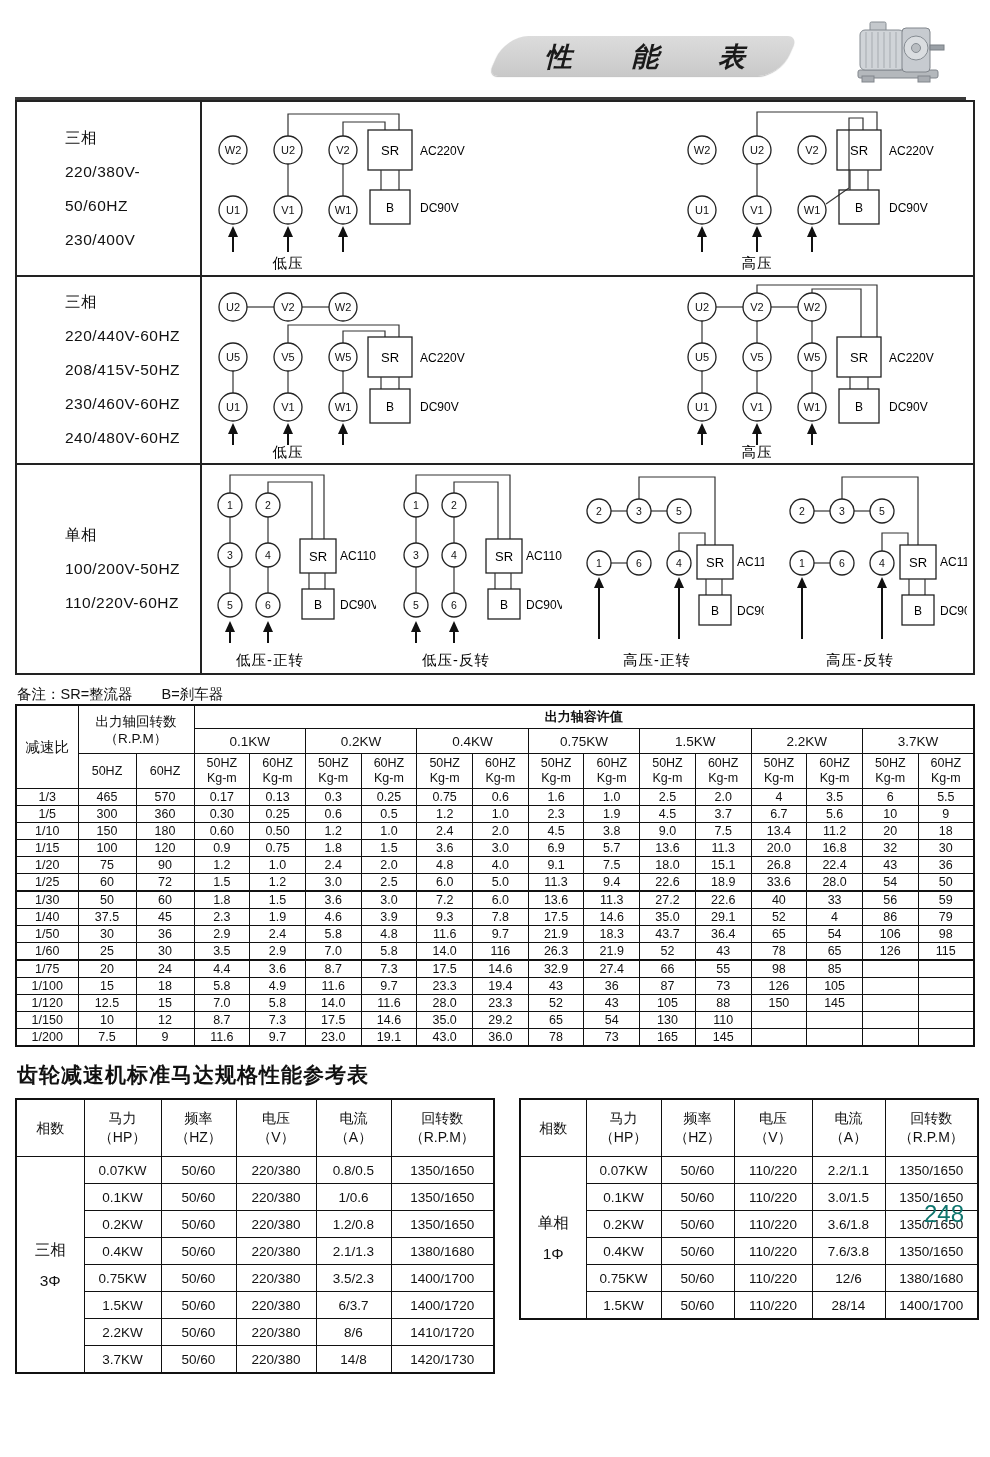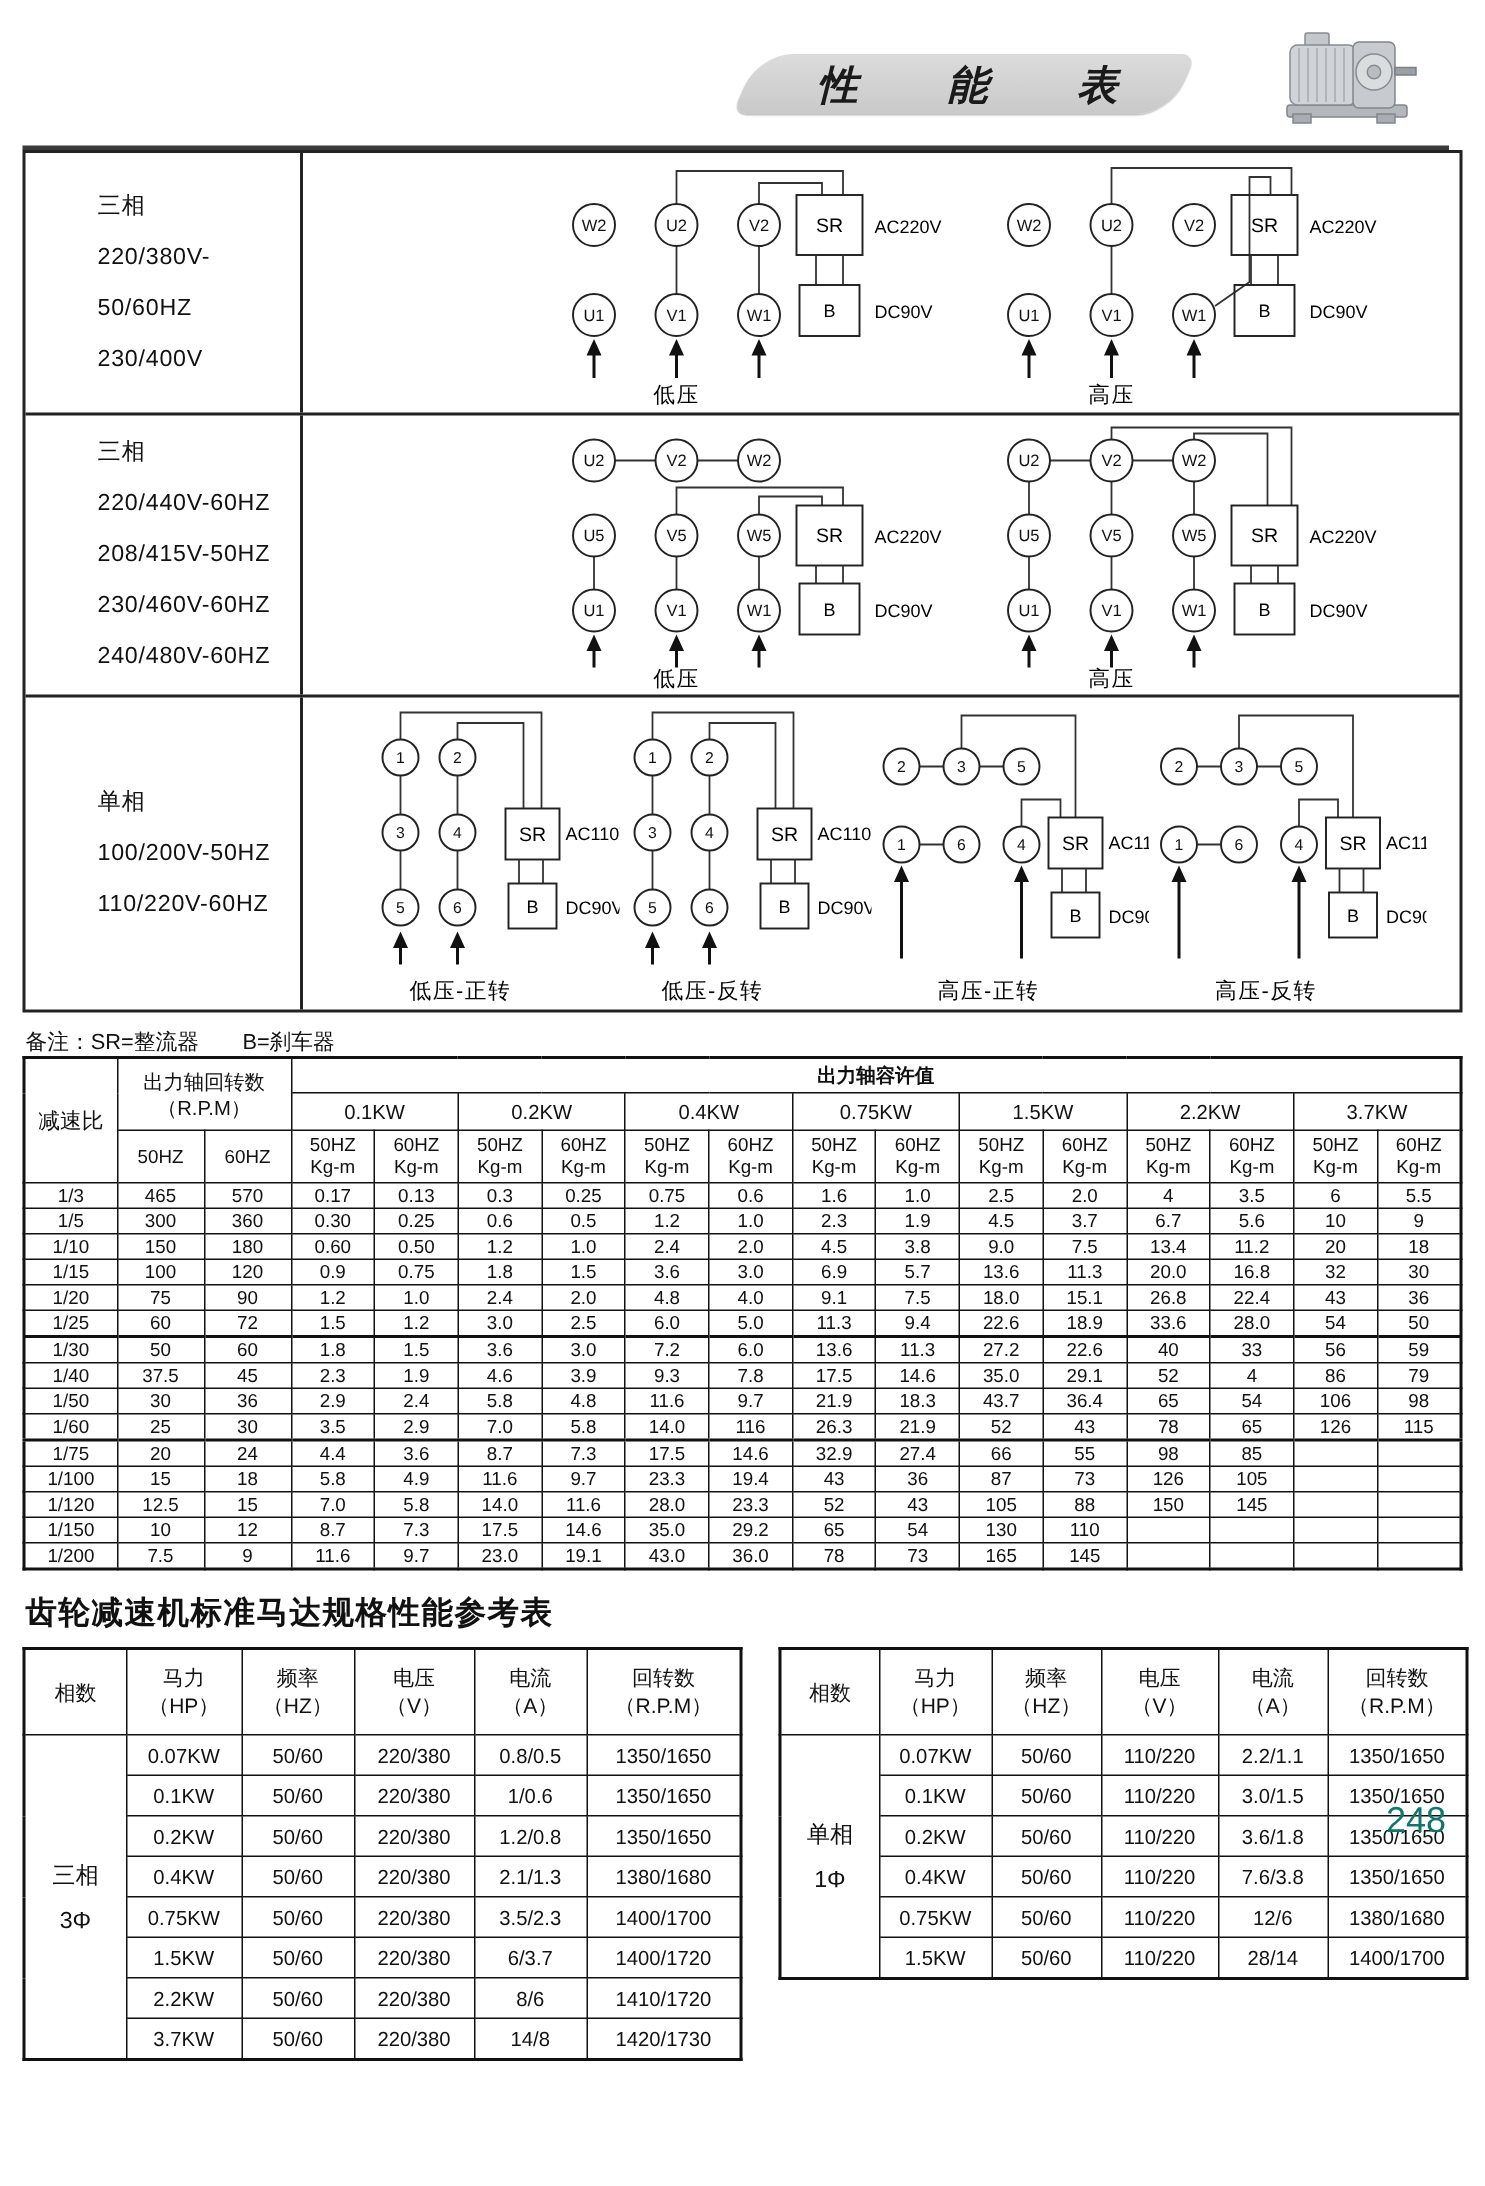--- a/index.html
+++ b/index.html
@@ -32,21 +32,21 @@
 
   
   .wiring-table{margin:0 15px;border:2px solid #222;}
   .w-row{display:flex;}
   .w-row + .w-row{border-top:2px solid #222;}
   .w-label{
     flex:0 0 185px;width:185px;box-sizing:border-box;border-right:2px solid #222;
     display:flex;flex-direction:column;justify-content:center;
     padding-left:48px;font-size:15.5px;line-height:34px;letter-spacing:.5px;
   }
-  .w-diagrams{flex:1;display:flex;align-items:center;justify-content:flex-end;padding:4px 22px;}
+  .w-diagrams{flex:1;display:flex;align-items:center;justify-content:space-between;padding:4px 6px;}
   .w-diagrams svg{display:block;}
   .wiring-note{margin:10px 0 0 17px;font-size:14.5px;}
 
   
   table{border-collapse:collapse;}
   .perf{width:960px;margin:0 15px;border:2px solid #111;table-layout:fixed;}
   .perf th,.perf td{border:1px solid #111;text-align:center;padding:0;font-weight:normal;}
   .perf thead th{font-size:13px;}
   .perf .h-allow{height:22px;font-weight:bold;}
   .perf .h-kw{height:24px;font-size:13.5px;}

